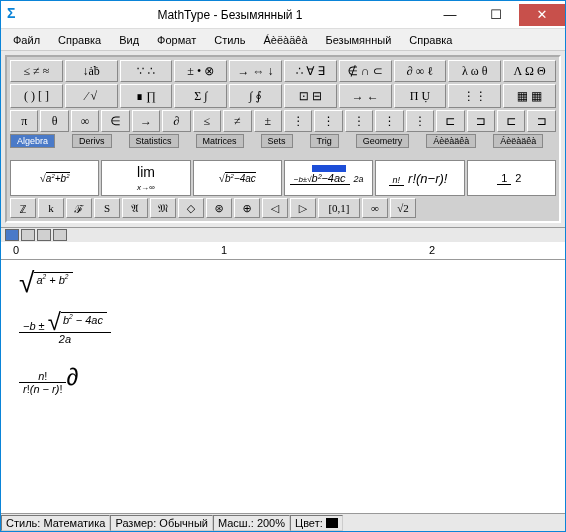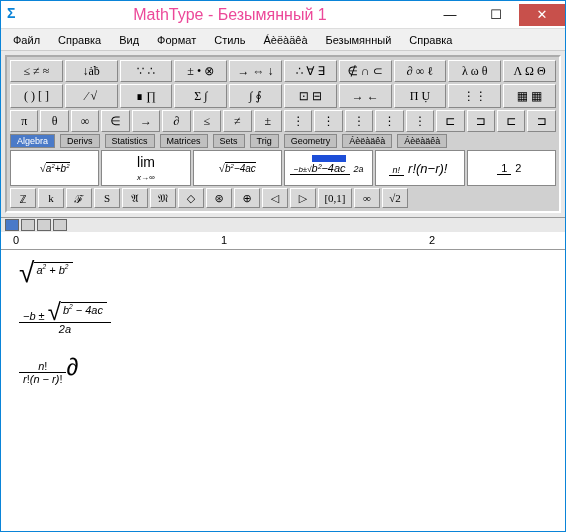--- a/index.html
+++ b/index.html
@@ -1,31 +1,31 @@
 <!DOCTYPE html>
 <html><head>
 <meta charset="utf-8">
 <style>
 *{margin:0;padding:0;box-sizing:border-box;font-family:Tahoma,sans-serif;font-size:11px}
 body{background:#fff}
 .window{width:566px;height:532px;border:1px solid #0a84d8;background:#fff;display:flex;flex-direction:column}
 .titlebar{height:28px;background:#fff;display:flex;align-items:center;border-bottom:1px solid #ddd}
 .titlebar .icon{width:20px;height:20px;margin:0 6px;color:#0a84d8;font-size:14px;font-weight:bold}
-.titlebar .title{flex:1;text-align:center;color:#ec4899;font-size:16px}
+.titlebar .title{flex:1;text-align:center;color:#000000;font-size:12px}
 .titlebar .wbtns{display:flex}
 .titlebar .wbtn{width:46px;height:22px;display:flex;align-items:center;justify-content:center;font-size:13px}
 .titlebar .wbtn.close{background:#c8504b;color:#fff}
 .menubar{height:22px;background:#f0f0f0;display:flex;align-items:center;padding:0 4px;gap:2px;border-bottom:1px solid #ccc}
 .menubar span{padding:2px 8px;cursor:default}
 .toolarea{background:#e8e8e8;padding:4px;border-bottom:1px solid #999}
 .palette{background:#d0d0d0;border:2px inset #fff;padding:3px}
 .row{display:flex;gap:2px;margin-bottom:2px}
 .tbtn{background:#d8d8d8;border:1px solid #888;border-top-color:#fff;border-left-color:#fff;height:22px;flex:1;display:flex;align-items:center;justify-content:center;font-size:12px;font-family:'Times New Roman',serif;cursor:pointer;min-width:0}
 .tbtn2{height:24px}
-.tabrow{display:flex;gap:5px;margin-bottom:2px}
+.tabrow{display:flex;gap:17px;margin-bottom:12px}
 .tab{background:#c0c0c0;border:1px solid #888;height:14px;padding:0 6px;font-size:9px;display:flex;align-items:center;cursor:pointer}
 .tab.active{background:#4a7ac8;color:#fff}
 .tmplrow{display:flex;gap:2px;margin-bottom:2px}
 .tmpl{background:#fff;border:1px solid #888;height:36px;flex:1;display:flex;align-items:center;justify-content:center;font-family:'Times New Roman',serif;font-size:11px;cursor:pointer;font-style:italic}
 .smallrow{display:flex;gap:2px}
 .sbtn{background:#d8d8d8;border:1px solid #888;border-top-color:#fff;border-left-color:#fff;width:26px;height:20px;display:flex;align-items:center;justify-content:center;font-size:11px;font-family:'Times New Roman',serif;cursor:pointer}
 .sizerow{height:14px;background:#e8e8e8;display:flex;align-items:center;padding:0 4px;gap:2px}
 .szbtn{width:14px;height:12px;background:#4a7ac8;border:1px solid #666}
 .ruler{height:18px;background:#fff;border-bottom:1px solid #999;position:relative;font-size:9px}
 .ruler .mark{position:absolute;top:2px}
@@ -144,21 +144,21 @@
         <div class="sbtn">k</div>
         <div class="sbtn">ℱ</div>
         <div class="sbtn">S</div>
         <div class="sbtn">𝔄</div>
         <div class="sbtn">𝔐</div>
         <div class="sbtn">◇</div>
         <div class="sbtn">⊛</div>
         <div class="sbtn">⊕</div>
         <div class="sbtn">◁</div>
         <div class="sbtn">▷</div>
-        <div class="sbtn" style="width:34px">[0,1]</div>
+        <div class="sbtn" style="width:42px">[0,1]</div>
         <div class="sbtn">∞</div>
         <div class="sbtn">√2</div>
       </div>
     </div>
   </div>
 
   <div class="sizerow">
     <div class="szbtn"></div>
     <div class="szbtn" style="background:#d0d0d0"></div>
     <div class="szbtn" style="background:#d0d0d0"></div>
@@ -188,13 +188,19 @@
       </span>
     </div>
     <div class="eq">
       <span class="frac">
         <div class="num"><i>n</i><span style="font-style:normal">!</span></div>
         <div class="den"><i>r</i><span style="font-style:normal">!</span>(<i>n</i> − <i>r</i>)<span style="font-style:normal">!</span></div>
       </span><span style="font-size:24px">∂</span>
     </div>
   </div>
 
+  <div class="statusbar">
+    <div class="cell"><span>Стиль:</span>&nbsp;<span>Математика</span></div>
+    <div class="cell"><span>Размер:</span>&nbsp;<span>Обычный</span></div>
+    <div class="cell"><span>Масш.:</span>&nbsp;<span>200%</span></div>
+    <div class="cell"><span>Цвет:</span>&nbsp;<span style="width:12px;height:10px;background:#000;display:inline-block"></span></div>
+  </div>
 </div>
 
 </body></html>

